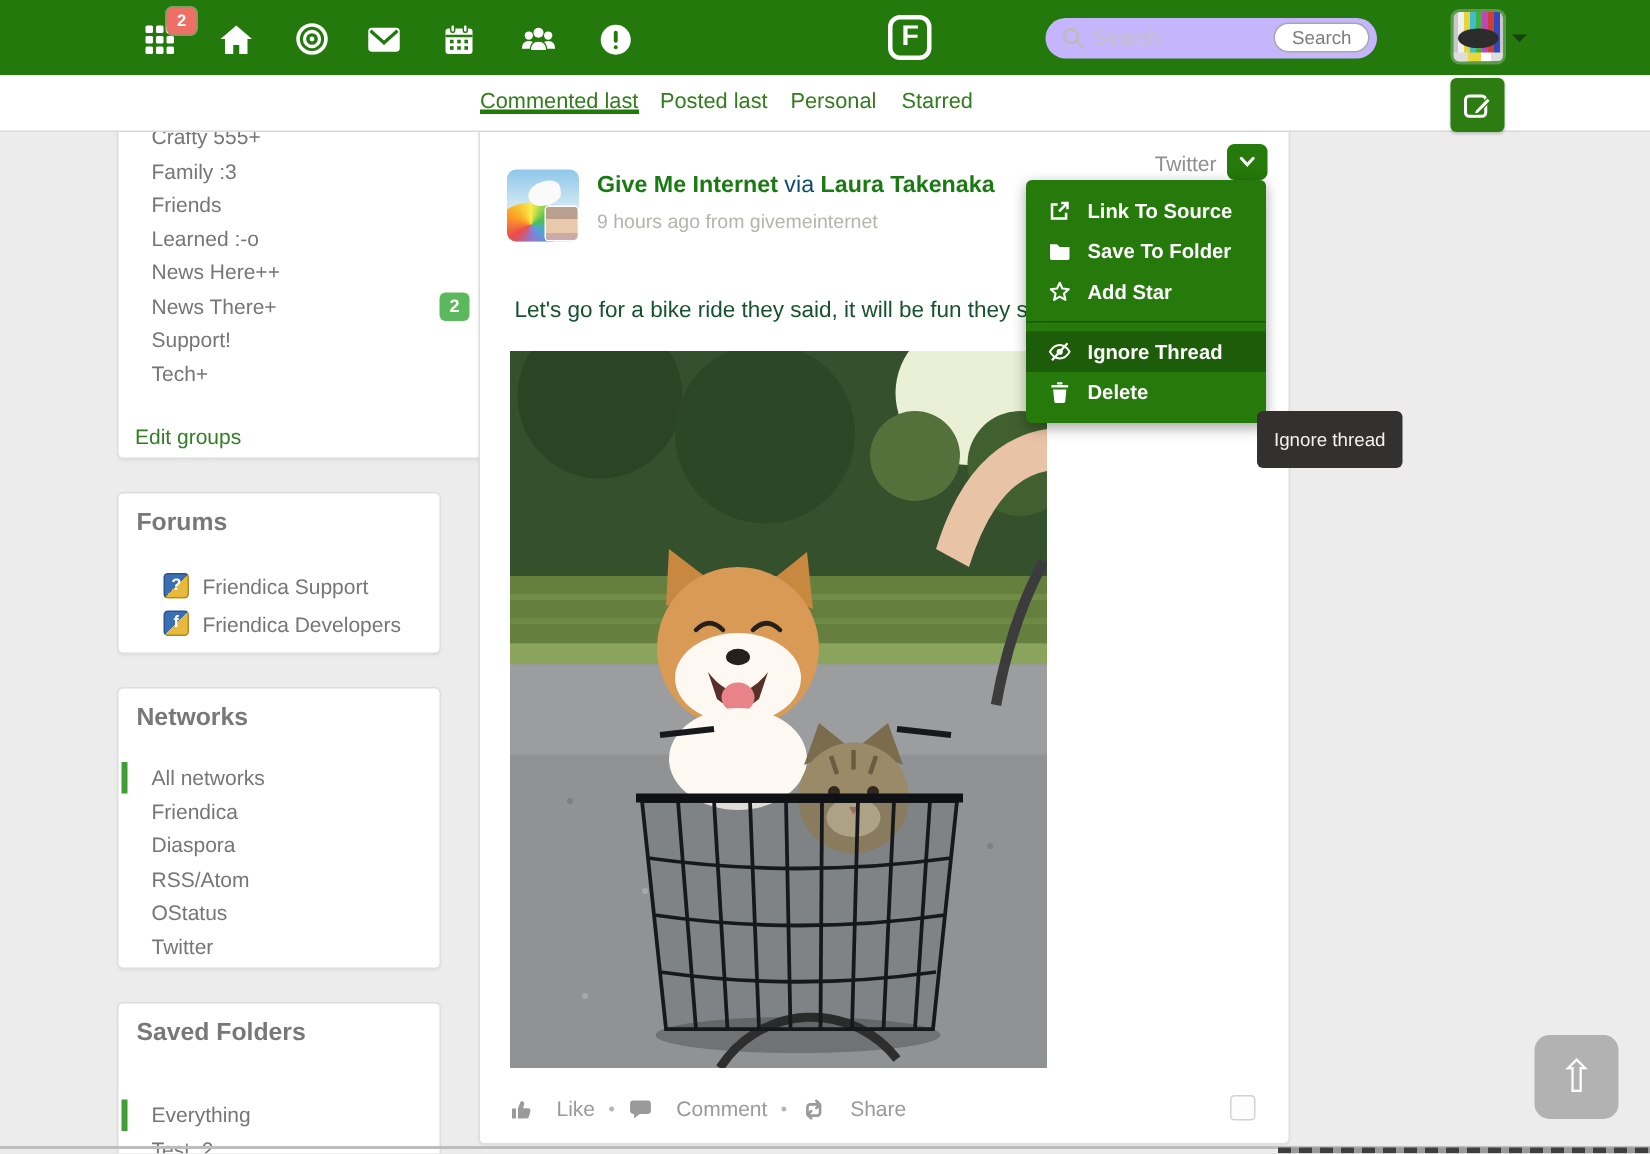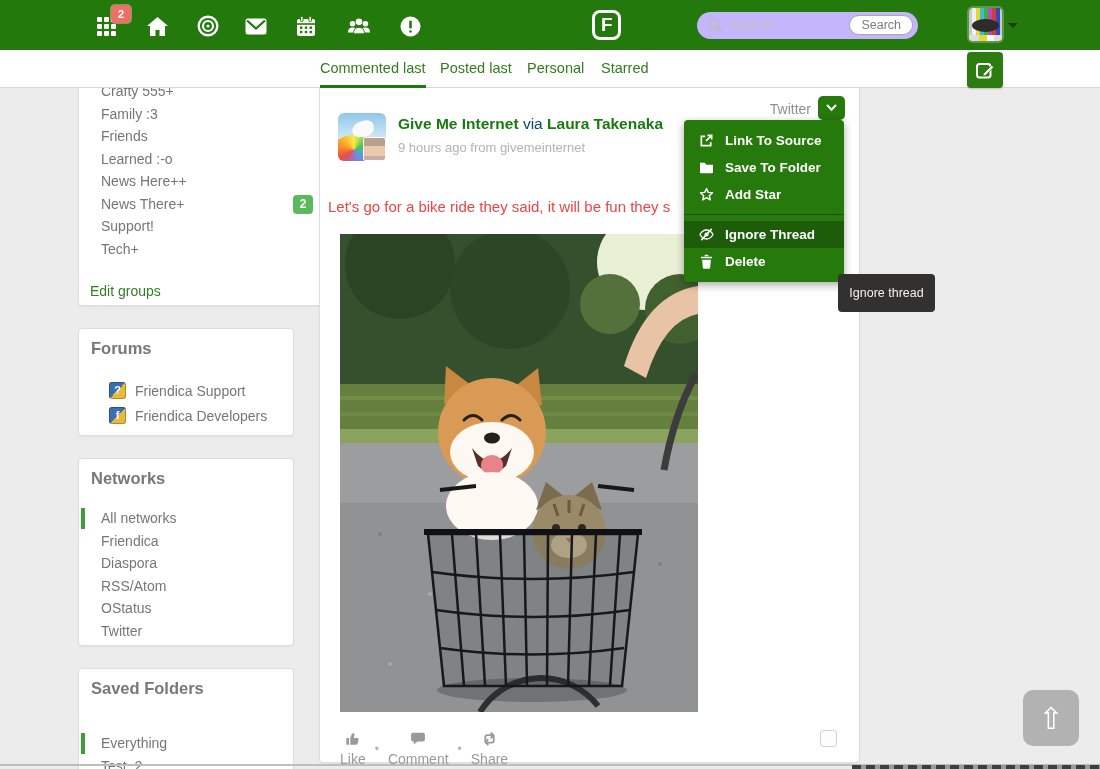--- a/index.html
+++ b/index.html
@@ -27,21 +27,21 @@
   .nav-avatar { position:absolute; left:969px; top:8px; width:33px; height:33px; border-radius:4px; overflow:hidden; cursor:pointer;
     background:linear-gradient(90deg,#c9c9c9 0 9%,#efefef 9% 21%,#e6d53a 21% 33%,#43bcc9 33% 45%,#3fae44 45% 57%,#bb48b4 57% 69%,#cc4038 69% 81%,#3547bb 81% 93%,#c9c9c9 93%);
     box-shadow:0 0 0 2px rgba(255,255,255,.25);}
   .nav-avatar::after { content:""; position:absolute; left:3px; right:3px; top:11px; height:13px; background:#2c2c2c; border-radius:50%; }
   .nav-avatar::before { content:""; position:absolute; left:0; right:0; bottom:0; height:6px;
     background:linear-gradient(90deg,#ddd 0 30%,#e8d83d 30% 55%,#fff 55% 75%,#ddd 75%); z-index:1;}
   .nav-caret { position:absolute; left:1008px; top:23px; width:0; height:0; border-left:5px solid transparent;
     border-right:5px solid transparent; border-top:5px solid rgba(0,0,0,.45); cursor:pointer;}
   
   .tabstrip { position:absolute; left:0; top:50px; width:1100px; height:38px; background:#fff; border-bottom:1px solid #d8d8d8; z-index:29; }
-  .tab { position:absolute; top:0; height:38px; line-height:36px; font-size:14.5px; color:#327c1d; cursor:pointer; }
+  .tab { position:absolute; top:0; height:26px; line-height:36px; font-size:14.5px; color:#327c1d; cursor:pointer; }
   .tab.active { border-bottom:3px solid #1f7a0a; font-weight:400; }
   .compose-btn { position:absolute; left:967px; top:52px; width:36px; height:36px; background:#2c7c12; border-radius:4px;
     display:flex; align-items:center; justify-content:center; cursor:pointer; z-index:31; box-shadow:0 1px 2px rgba(0,0,0,.2);}
   
   .card { position:absolute; background:#fff; border:1px solid #dedede; border-radius:4px; box-shadow:0 1px 2px rgba(0,0,0,.05); }
   
   .side-title { position:absolute; left:12px; top:10px; font-size:16.5px; font-weight:bold; color:#787878; }
   .side-list { position:absolute; left:0; right:0; list-style:none; }
   .side-list li { position:relative; height:22.5px; line-height:22.5px; padding-left:22px; font-size:14px; color:#767676; cursor:pointer; }
   .side-list li .g-badge { position:absolute; right:20px; top:2px; min-width:20px; height:19px; background:#5cb85c; color:#fff;
@@ -60,24 +60,24 @@
   .post-avatar .unicorn { position:absolute; left:14px; top:8px; width:22px; height:16px; background:#fafafa; border-radius:60% 40% 50% 50%; transform:rotate(-12deg); }
   .post-avatar .sub { position:absolute; right:1px; bottom:1px; width:21px; height:22px; border-radius:2px;
     background:linear-gradient(180deg,#b9a08e 0 35%,#e9c9ab 35% 80%,#caa 80%); box-shadow:0 0 0 1px #fff; }
   .post-title { position:absolute; left:78px; top:58px; font-size:15.5px; color:#6d6d6d; }
   .post-title .author { color:#1a7a12; font-weight:bold; cursor:pointer; }
   .post-title .via { color:#0c4a6e; font-weight:normal; }
   .post-meta { position:absolute; left:78px; top:83px; font-size:13px; color:#b5b3b1; }
   .net-label { position:absolute; right:48px; top:44px; font-size:14px; color:#8f8f8f; }
   .menu-btn { position:absolute; left:498px; top:39px; width:27px; height:24px; background:#26790b; border-radius:5px;
     display:flex; align-items:center; justify-content:center; cursor:pointer; }
-  .post-text { position:absolute; left:8px; top:141px; width:505px; font-size:15px; color:#ef4444; white-space:nowrap; overflow:hidden; }
+  .post-text { position:absolute; left:23px; top:141px; width:505px; font-size:15px; color:#14532d; white-space:nowrap; overflow:hidden; }
   .post-photo { position:absolute; left:20px; top:177px; width:358px; height:478px; cursor:pointer; background:#8f9193; }
   .actionbar { position:absolute; left:20px; top:674px; display:flex; align-items:center; gap:9px; font-size:14px; color:#9a9a9a; }
-  .actionbar .act { display:flex; align-items:center; gap:5px; cursor:pointer;flex-direction:column; }
+  .actionbar .act { display:flex; align-items:center; gap:16px; cursor:pointer; }
   .actionbar .dot { color:#b5b5b5; font-size:12px; }
   .post-check { position:absolute; left:500px; top:673px; width:17px; height:17px; background:#fdfdfd; border:1px solid #d2d2d2; border-radius:3px; cursor:pointer; }
   
   .dropdown { position:absolute; left:684px; top:120px; width:160px; background:#26790b; border-radius:4px; z-index:40;
     padding:7px 0; box-shadow:0 3px 9px rgba(0,0,0,.35); list-style:none; }
   .dropdown li { display:flex; align-items:center; gap:11px; height:27px; padding:0 15px; color:#fff;
     font-size:13.5px; font-weight:bold; cursor:pointer; }
   .dropdown li.hl { background:#1d5c08; }
   .dropdown .sep { height:1px; background:rgba(0,0,0,.3); margin:6px 0; }
   .dropdown svg { flex:0 0 15px; }

